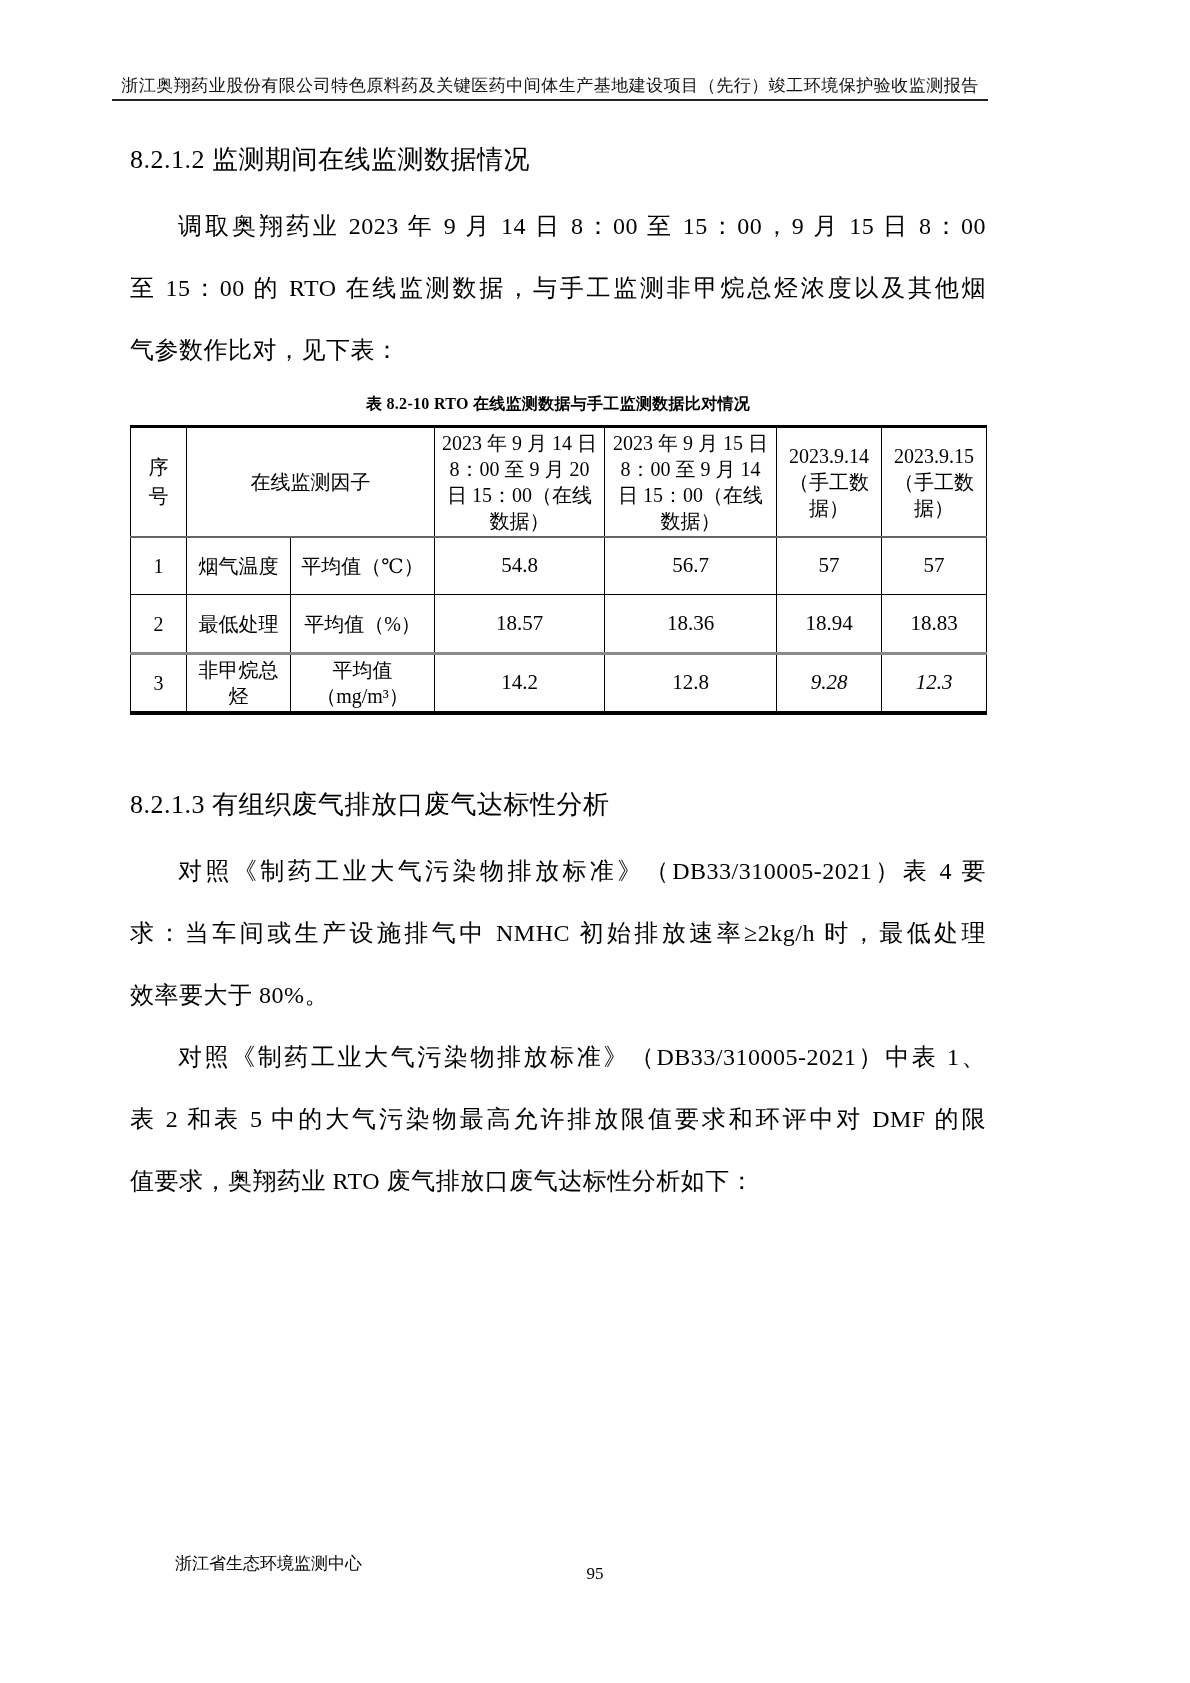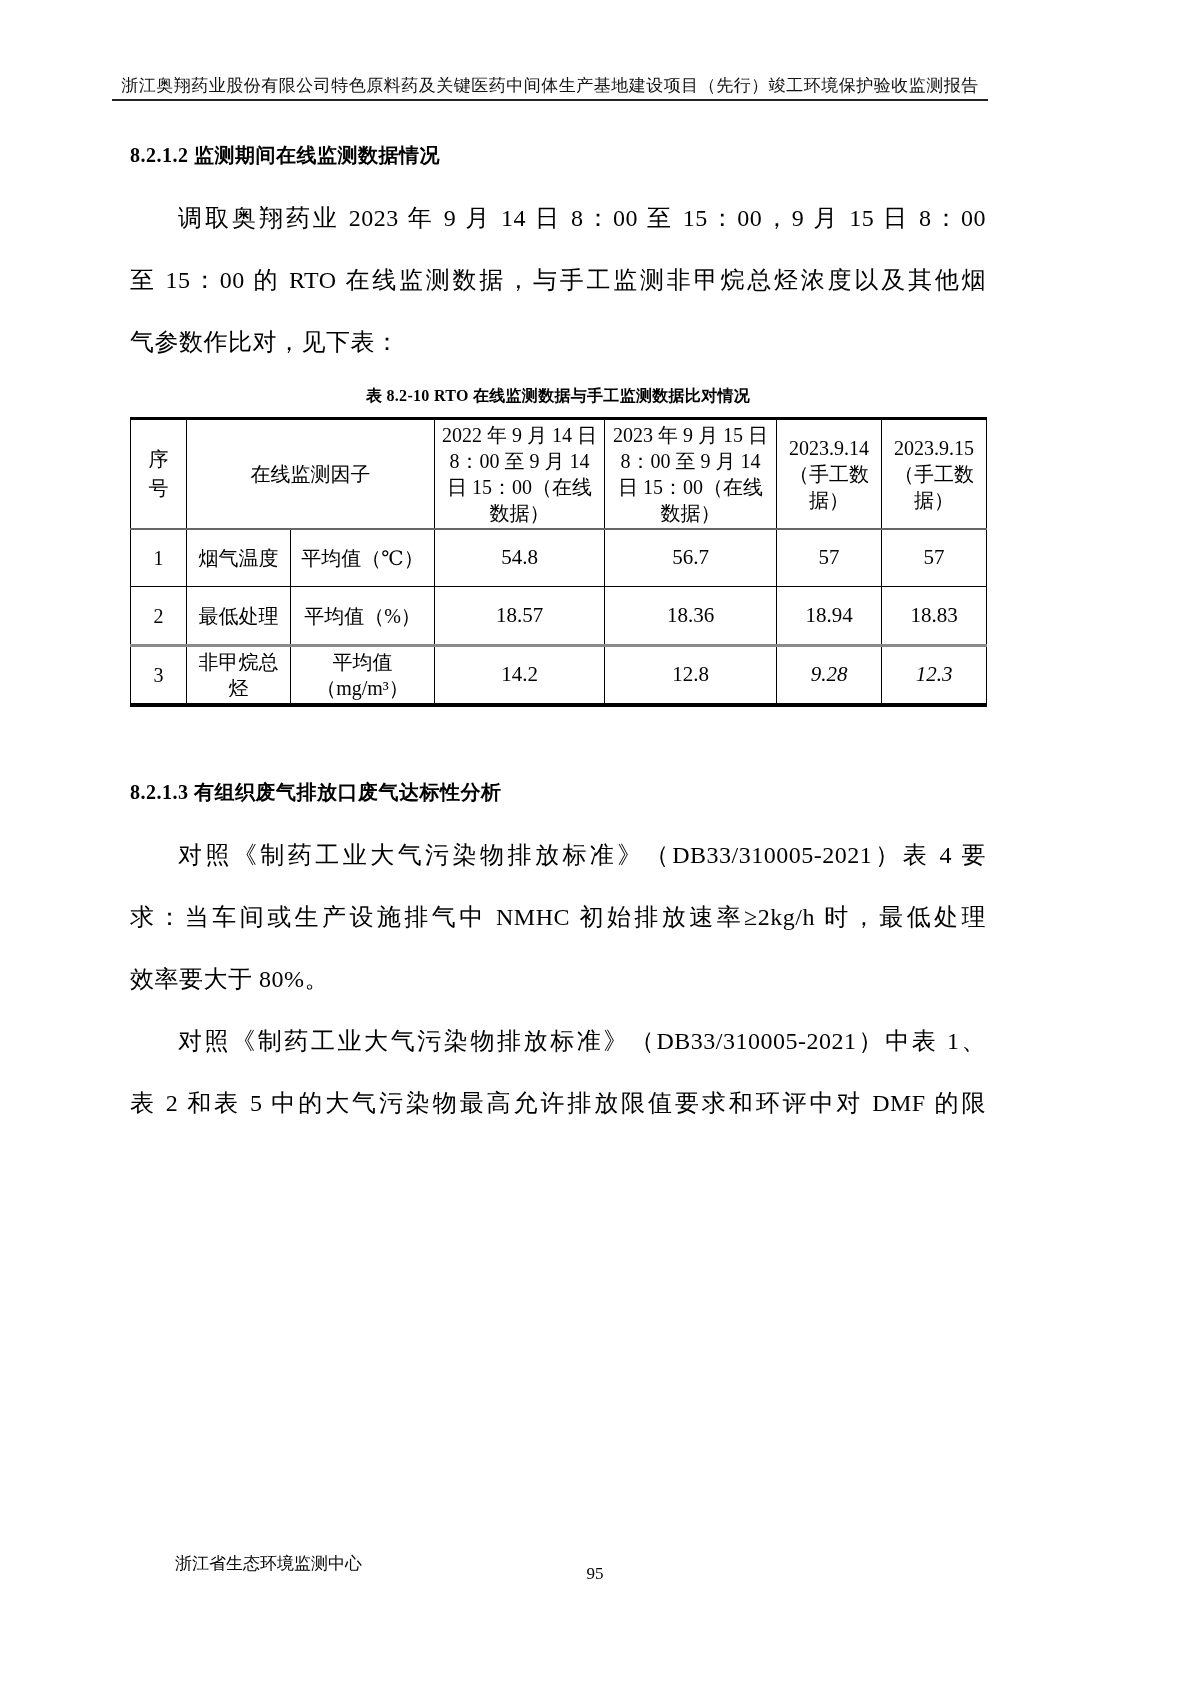--- a/index.html
+++ b/index.html
@@ -17,21 +17,21 @@
     font-size:17px;letter-spacing:.5px;text-align:center;white-space:nowrap;
     color:#111;
   }
   .header-rule{
     position:absolute;top:99px;left:112px;width:876px;height:0;
     border-top:2.5px solid #222;
   }
   
   .content{position:absolute;left:130px;top:142px;width:856px;}
   .sec-heading{
-    font-weight:bold;font-size:20px;margin:0;letter-spacing:.5px;
+    font-weight:normal;font-size:26px;margin:0;letter-spacing:.5px;
   }
   .para{margin:0;}
   .pline{
     font-size:24px;line-height:62px;height:62px;letter-spacing:.5px;
     white-space:nowrap;
   }
   .pline.fill{
     white-space:normal;
     text-align:justify;text-align-last:justify;
     overflow:hidden;height:62px;
@@ -98,21 +98,21 @@
           <col style="width:144px">
         <col style="width:170px">
           <col style="width:172px">
           <col style="width:105px">
           <col style="width:105px">
       </colgroup>
       <thead>
         <tr>
           <th><span class="twolines">序号</span></th>
           <th colspan="2">在线监测因子</th>
-          <th>2022 年 9 月 14 日 8：00 至 9 月 14 日 15：00（在线数据）</th>
+          <th>2023 年 9 月 14 日 8：00 至 9 月 20 日 15：00（在线数据）</th>
           <th>2023 年 9 月 15 日 8：00 至 9 月 14 日 15：00（在线数据）</th>
           <th>2023.9.14 （手工数据）</th>
           <th>2023.9.15 （手工数据）</th>
         </tr>
       </thead>
       <tbody>
         <tr class="r1">
           <td>1</td>
           <td class="factor">烟气温度</td>
           <td>平均值（℃）</td>
@@ -147,20 +147,21 @@
     <div class="para p-gap1">
       <div class="pline fill indent">对照《制药工业大气污染物排放标准》（DB33/310005-2021）表 4 要</div>
       <div class="pline fill">求：当车间或生产设施排气中 NMHC 初始排放速率≥2kg/h 时，最低处理</div>
       <div class="pline">效率要大于 80%。</div>
     </div>
 
 
     <div class="para">
       <div class="pline fill indent">对照《制药工业大气污染物排放标准》（DB33/310005-2021）中表 1、</div>
       <div class="pline fill">表 2 和表 5 中的大气污染物最高允许排放限值要求和环评中对 DMF 的限</div>
+      <div class="pline">值要求，奥翔药业 RTO 废气排放口废气达标性分析如下：</div>
     </div>
 
   </div>
 
   <div class="doc-footer">
     <span class="footer-page">95</span>
     <span class="footer-org">浙江省生态环境监测中心</span>
   </div>
 
 </div>

